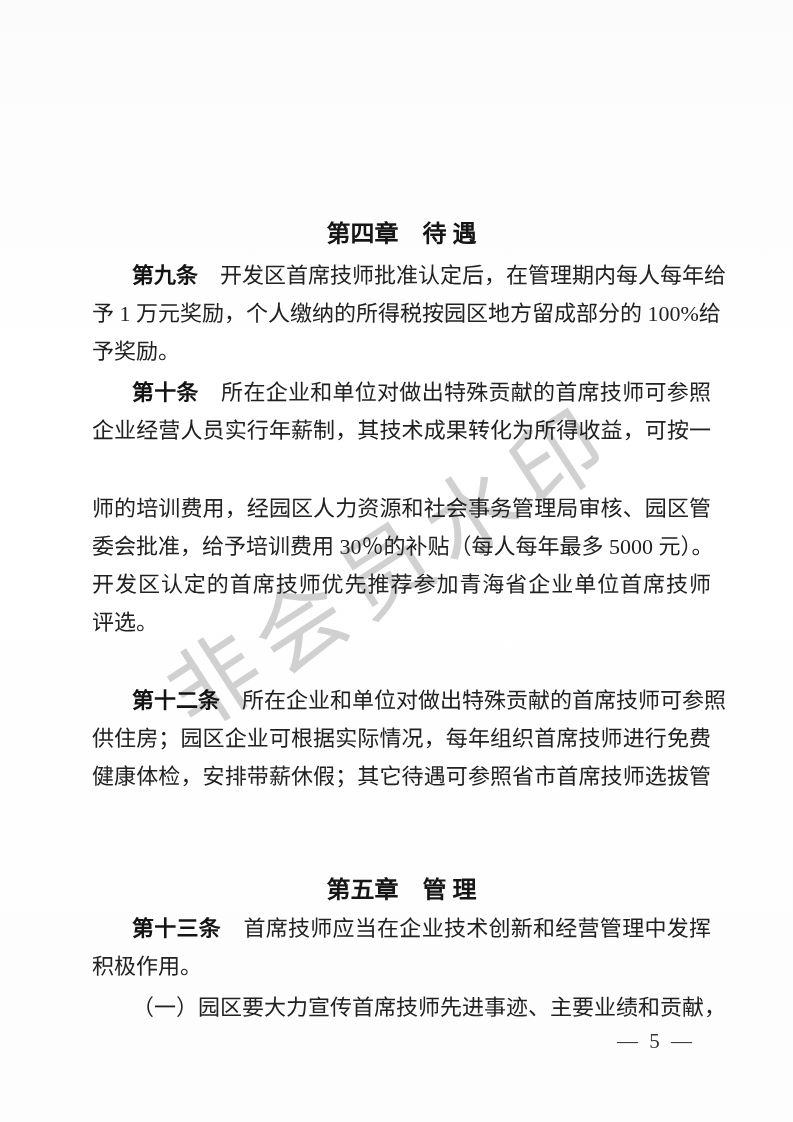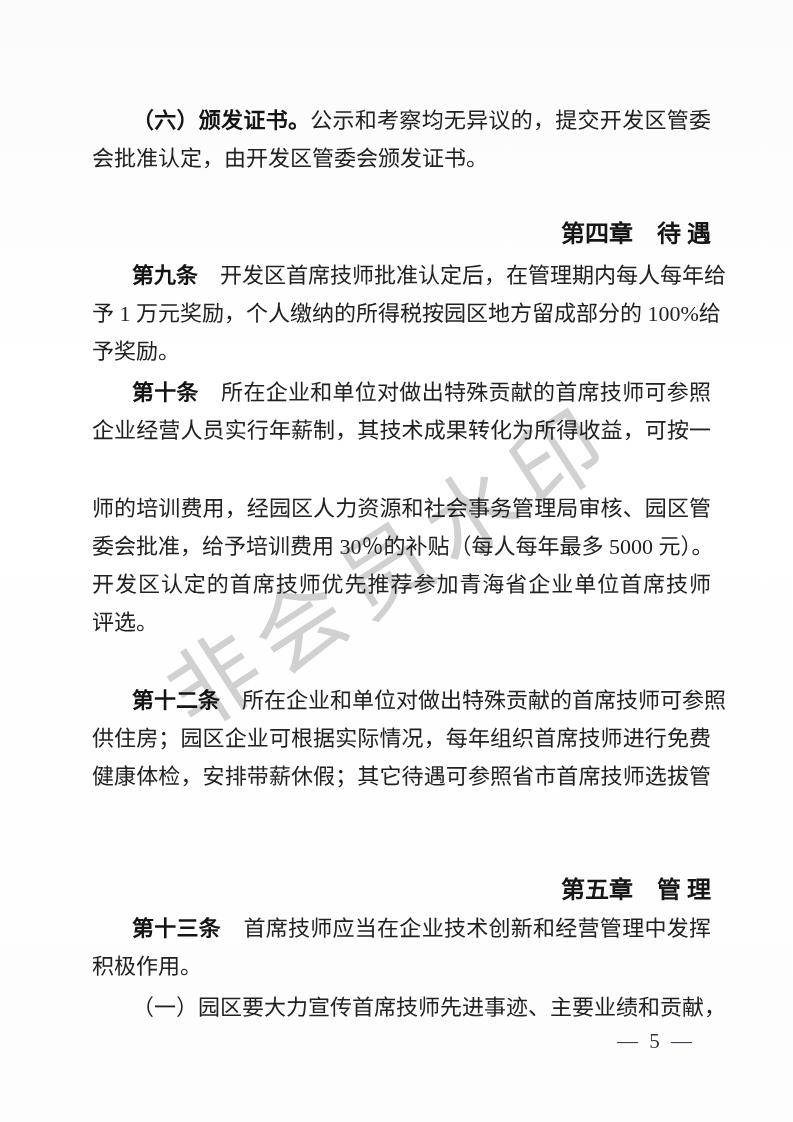--- a/index.html
+++ b/index.html
@@ -59,21 +59,21 @@
   }
   .lead {
     font-weight: bold;
     color: #141414;
   }
   .chapter-heading {
     height: 44px;
     line-height: 44px;
     font-size: 24px;
     font-weight: bold;
-    text-align: right;
+    text-align: center;
     color: #161616;
   }
   .page-number {
     position: absolute;
     right: 98px;
     top: 1026px;
     height: 30px;
     line-height: 30px;
     font-size: 21px;
     letter-spacing: 3px;
@@ -82,24 +82,20 @@
 </style>
 </head>
 <body>
 
 <div class="page">
 
   <div class="watermark">非会员水印</div>
 
   <div class="content-layer">
 
-    <div class="block" style="top:102px">
-      <div class="line indent"><span class="lead">（六）颁发证书。</span><span>公示和考察均无异议的，提交开发区管委</span></div>
-      <div class="line short">会批准认定，由开发区管委会颁发证书。</div>
-    </div>
 
     <div class="block chapter-heading" style="top:212px">第四章　待 遇</div>
 
     <div class="block" style="top:257px">
       <div class="line indent"><span class="lead">第九条</span><span>　开发区首席技师批准认定后，在管理期内每人每年给</span></div>
       <div class="line">予 1 万元奖励，个人缴纳的所得税按园区地方留成部分的 100%给</div>
       <div class="line short">予奖励。</div>
     </div>
 
     <div class="block" style="top:374px">

